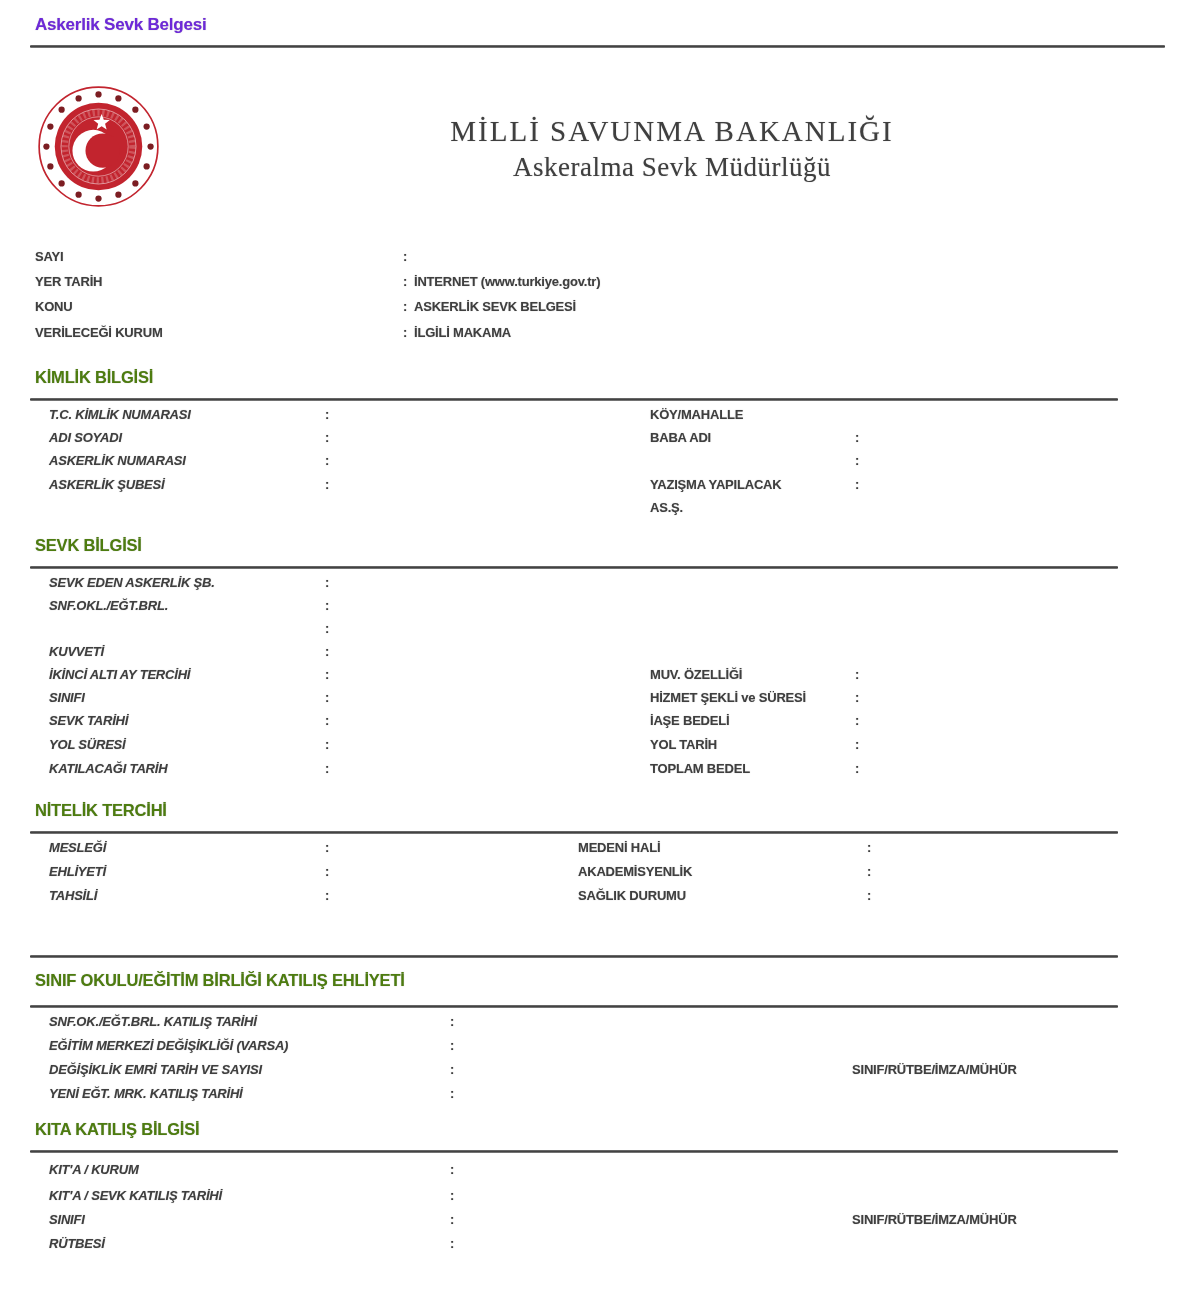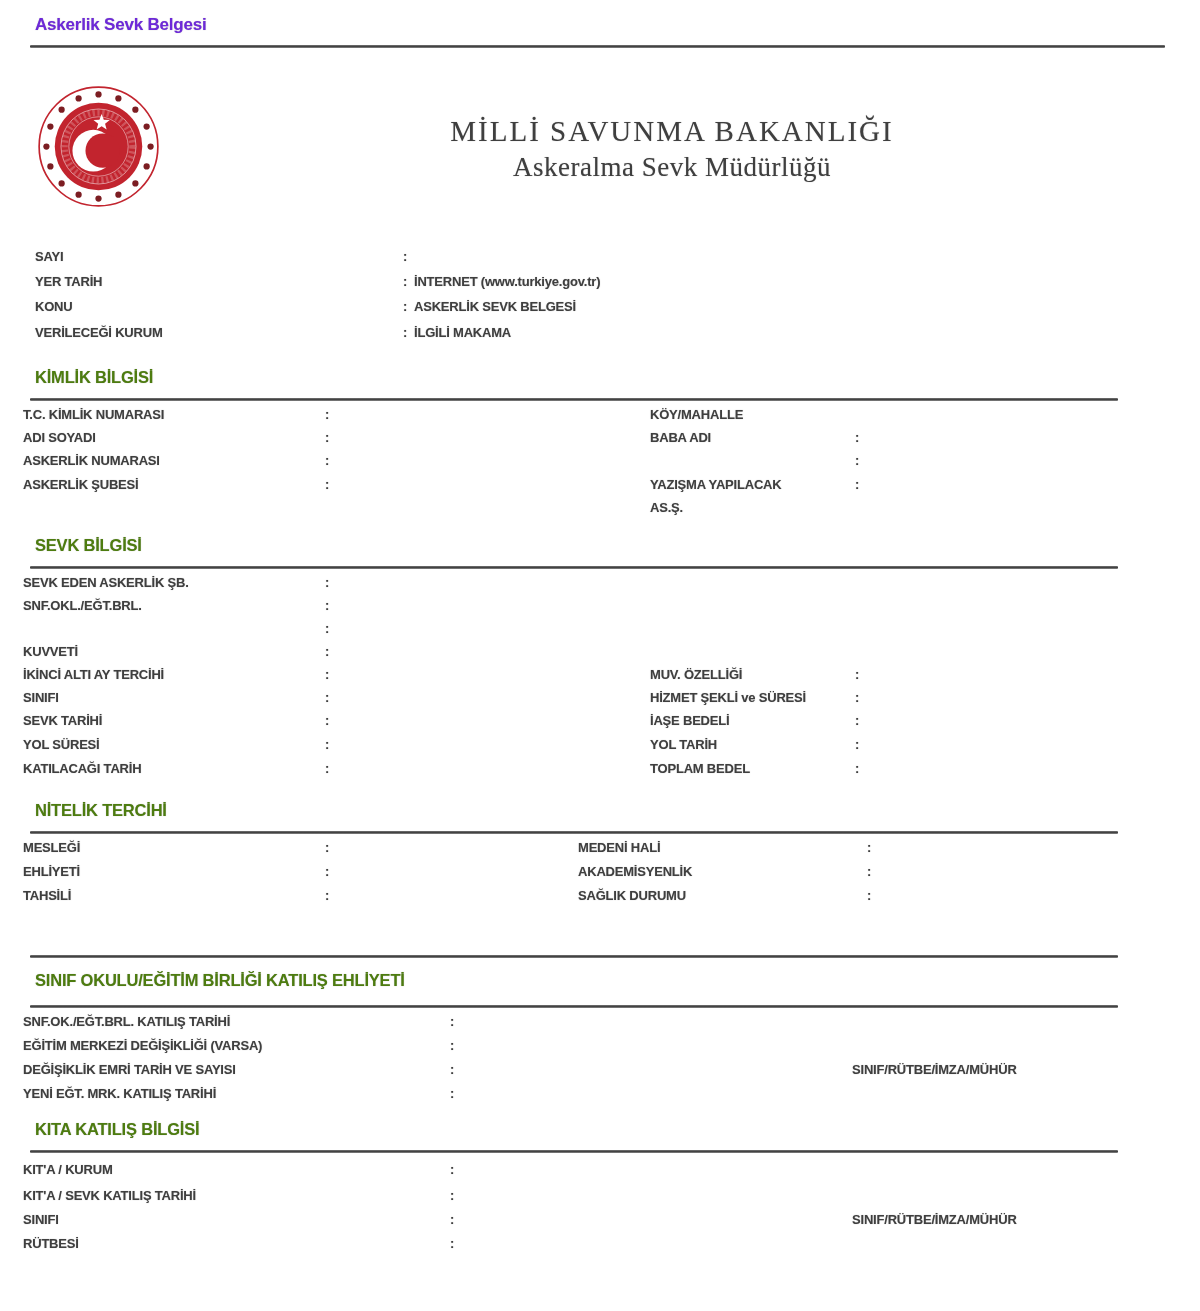--- a/index.html
+++ b/index.html
@@ -16,21 +16,21 @@
   .hr-sec{width:1088px;}
   
   .head{left:300px;top:108px;width:744px;text-align:center;font-family:"Liberation Serif",serif;color:#3c3c3c;}
   .head .tc{font-size:22px;letter-spacing:3px;}
   .head .ministry{font-size:29px;letter-spacing:2px;margin-top:7px;}
   .head .dir{font-size:27px;letter-spacing:.5px;margin-top:4px;}
   
   .row{position:absolute;left:0;width:1180px;height:21px;}
   .row span{position:absolute;top:0;}
   .lab{font-size:13px;font-weight:bold;letter-spacing:-0.2px;}
-  .l{left:23px;}  .lc{left:325px;}
+  .l{left:49px;font-style:italic;}  .lc{left:325px;}
   .r{left:650px;} .rc{left:855px;}
   .nit .r{left:578px;} .nit .rc{left:867px;}
   .wide .lc{left:450px;}
   .il{left:35px;} .icol{left:403px;} .ival{left:414px;}
   .sec-title{font-size:16.5px;font-weight:bold;color:#4d7c0f;letter-spacing:-0.2px;}
   .stamp{font-size:13px;font-weight:bold;letter-spacing:-0.2px;}
   .emblem{left:36px;top:84px;width:125px;height:125px;}
 </style>
 </head>
 <body>

